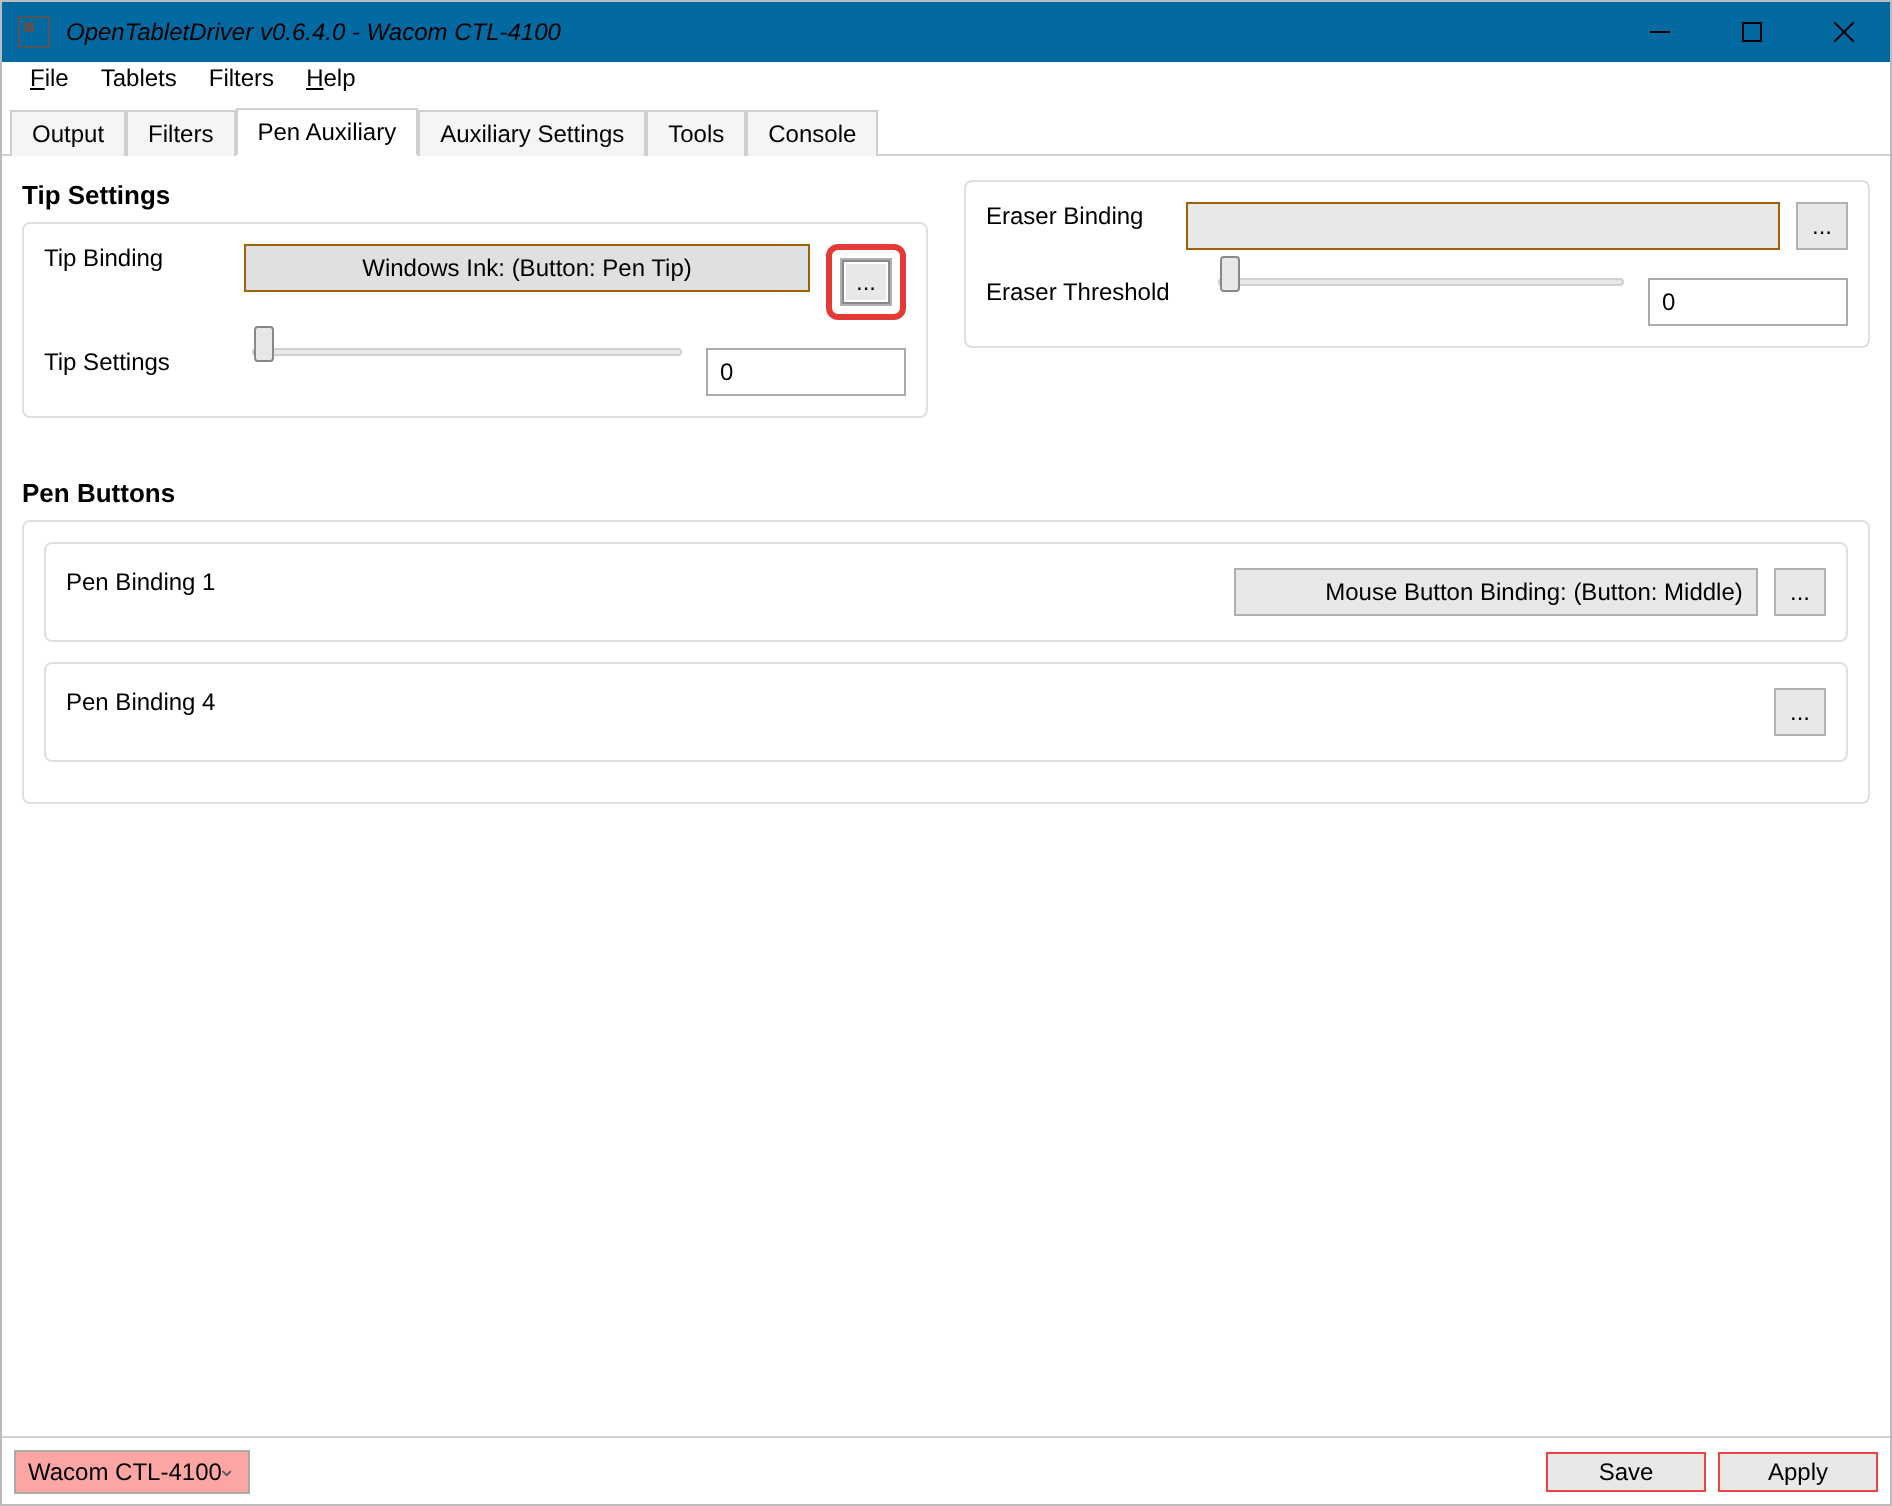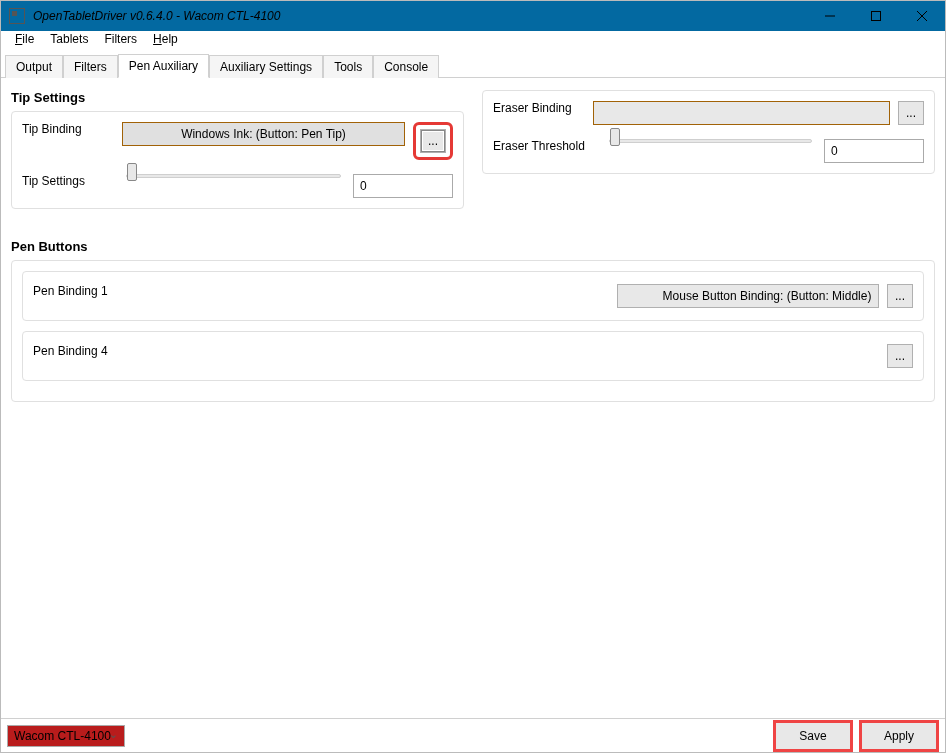--- a/index.html
+++ b/index.html
@@ -200,41 +200,41 @@
     height: 34px;
     border-top: 1px solid #d0d0d0;
     display: flex;
     align-items: center;
     padding: 0 6px;
   }
   .combo {
     width: 118px;
     height: 22px;
     border: 1px solid #aaa;
-    background: #b91c1c;
+    background: #fca5a5;
     display: flex;
     align-items: center;
     padding: 0 6px;
     font-size: 12px;
     cursor: pointer;
     position: relative;
   }
   .combo::after {
     content: "⌄";
     position: absolute;
     right: 6px;
     top: 2px;
     font-size: 11px;
     color: #555;
   }
   .bottom-spacer { flex: 1; }
   .bottom-btn {
     width: 80px;
-    height: 32px;
-    border: 3px solid #ef4444;
+    height: 20px;
+    border: 1px solid #ef4444;
     background: #e8e8e8;
     margin-left: 6px;
     display: flex;
     align-items: center;
     justify-content: center;
     font-size: 12px;
     cursor: pointer;
   }
 </style>
 </head>

